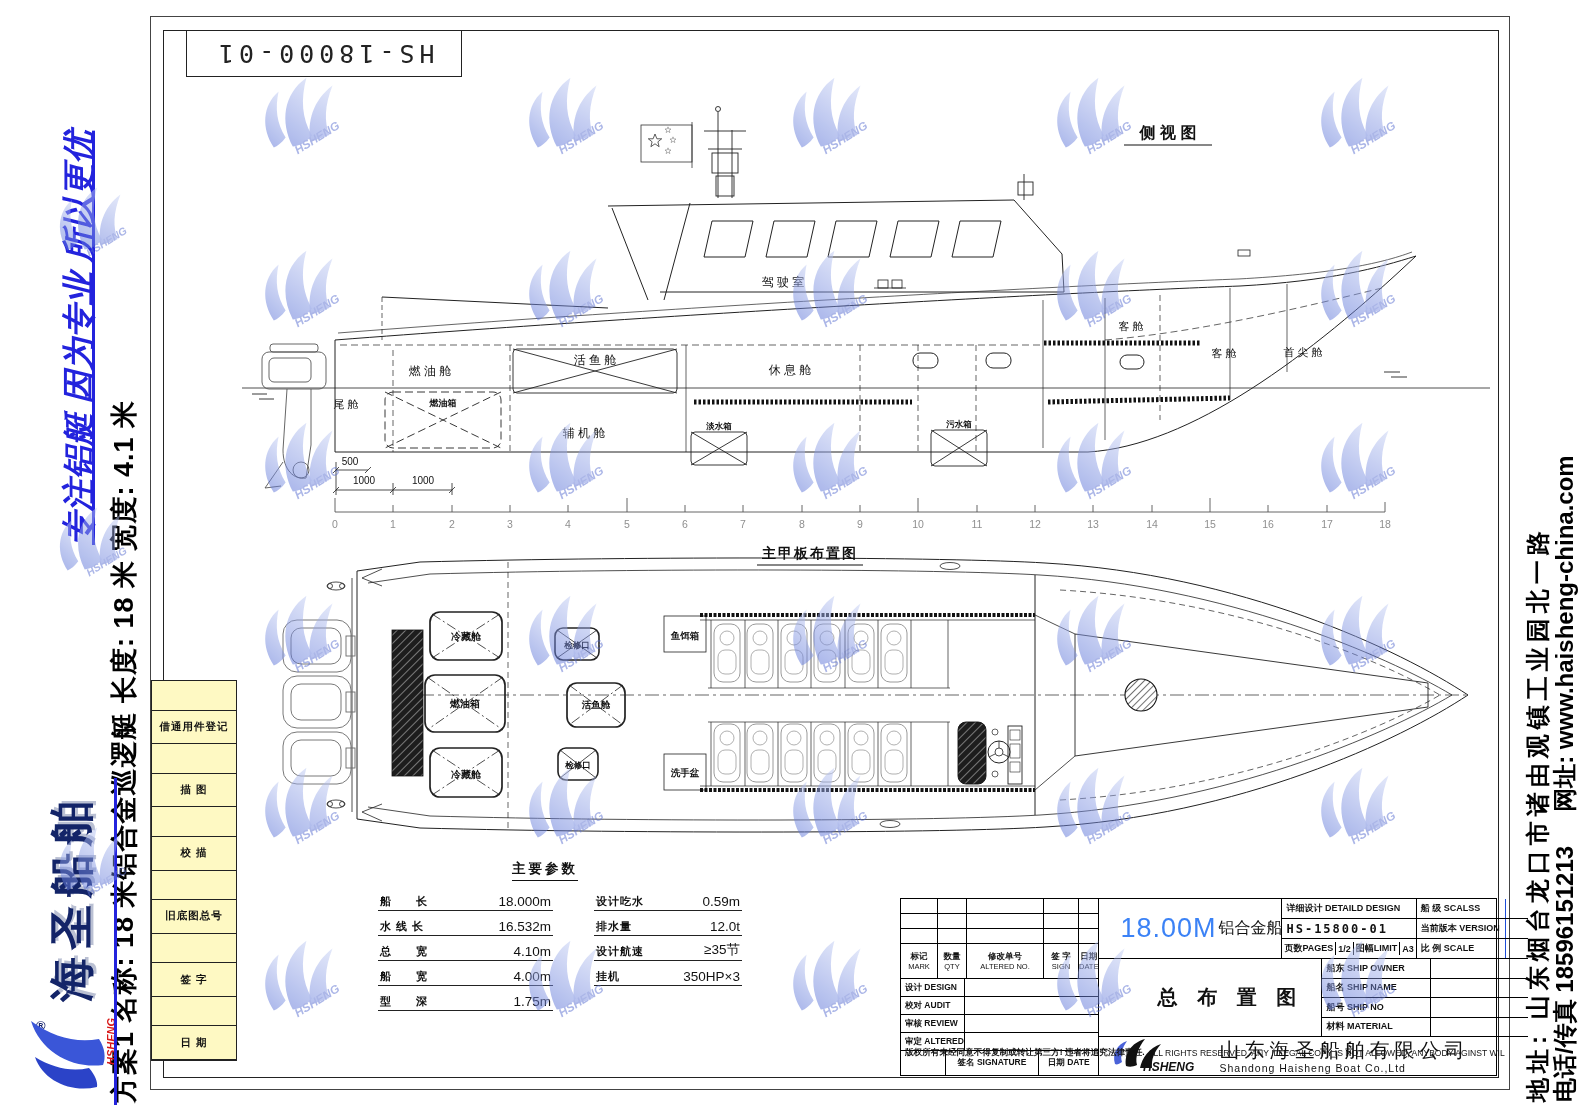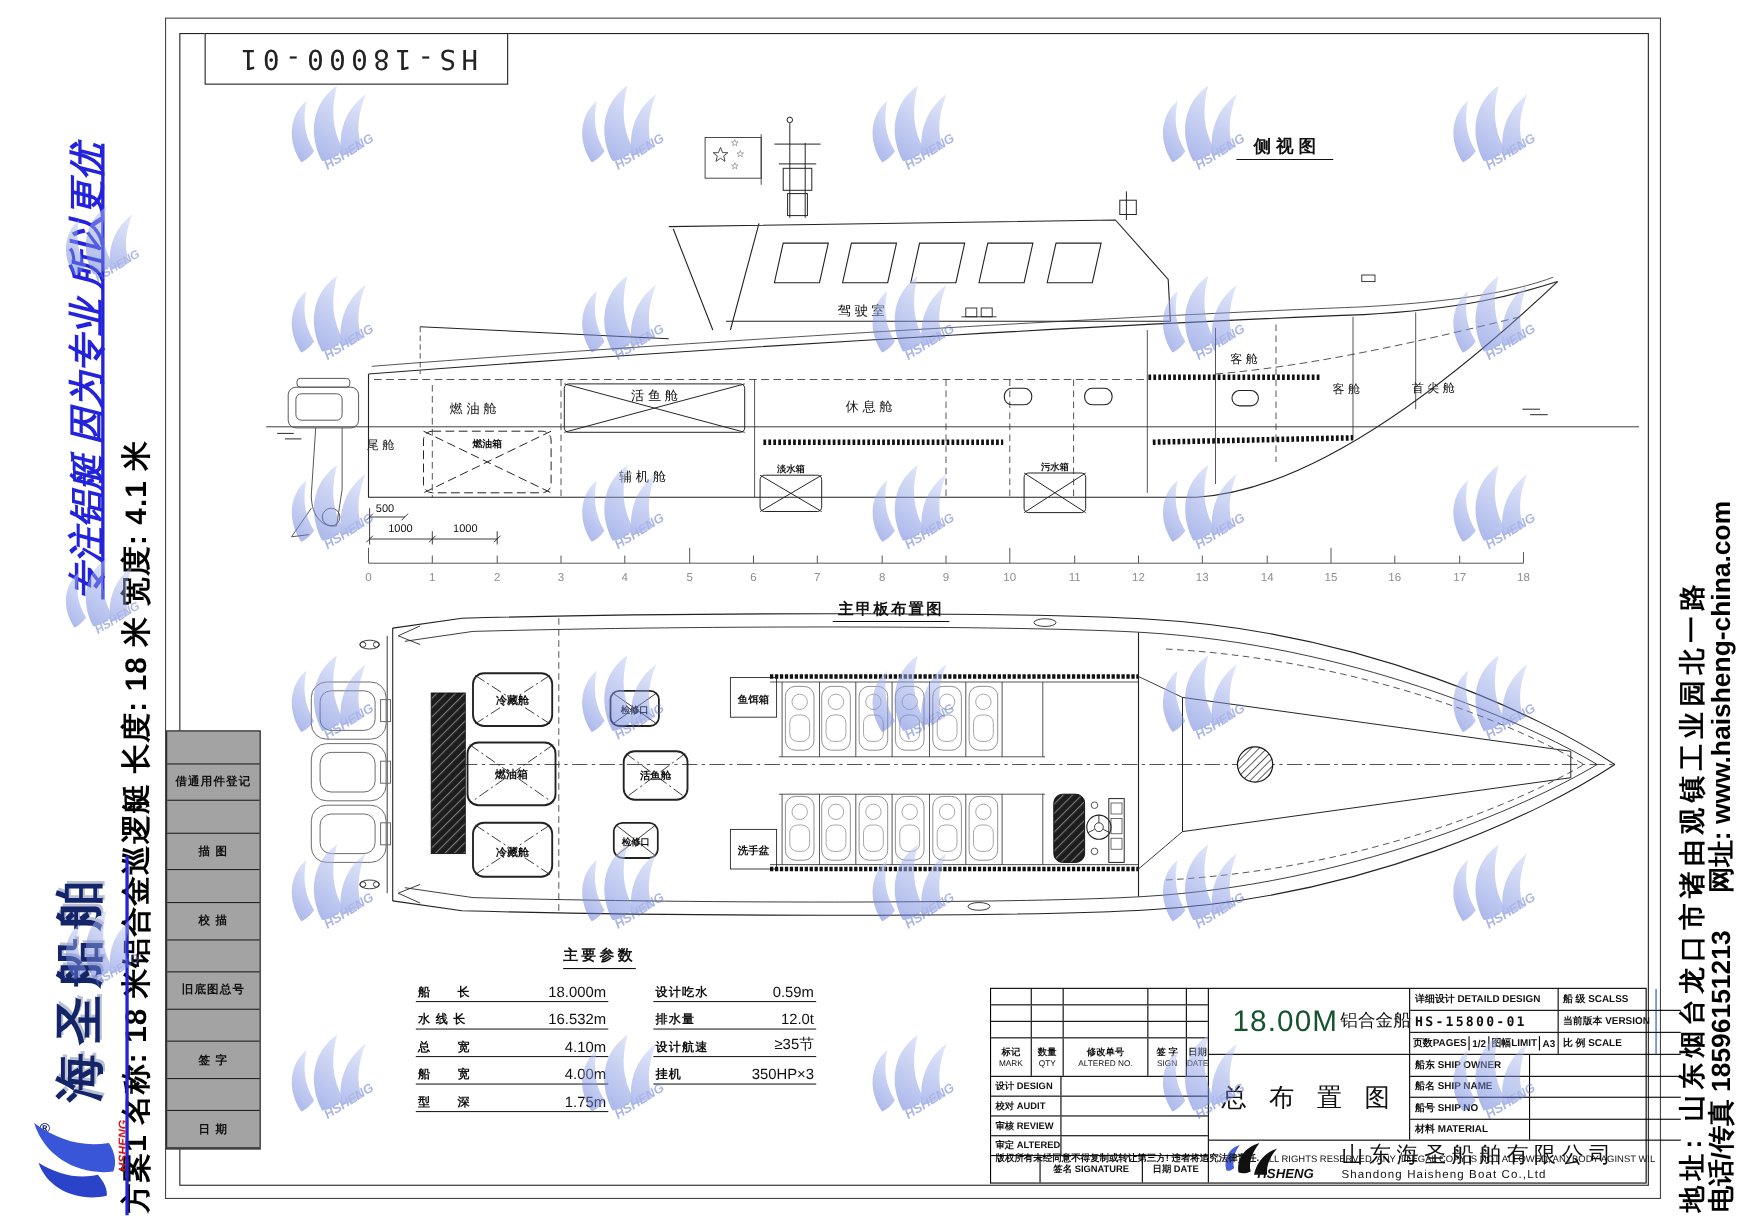--- a/index.html
+++ b/index.html
@@ -8,22 +8,22 @@
   .abs{position:absolute;}
   
   .frame-outer{left:150px;top:16px;width:1358px;height:1072px;border:1.4px solid #444;z-index:2;}
   .frame-inner{left:163px;top:30px;width:1334px;height:1046px;border:1.5px solid #222;z-index:2;}
   
   .sheetno-box{left:186px;top:30px;width:274px;height:45px;border:1.5px solid #222;z-index:4;
     display:flex;align-items:center;justify-content:center;background:#fff;}
   .sheetno-box span{transform:rotate(180deg);font-size:25px;letter-spacing:5px;color:#222;
     font-family:"DejaVu Sans Mono",monospace;font-weight:400;}
   
-  .margin-block{left:151px;top:664px;width:86px;height:381px;border:1.2px solid #222;z-index:4;
-    display:flex;flex-direction:column;background:#a3a3a3;box-sizing:border-box;}
+  .margin-block{left:151px;top:680px;width:86px;height:381px;border:1.2px solid #222;z-index:4;
+    display:flex;flex-direction:column;background:#fef9c3;box-sizing:border-box;}
   .mb-gap{height:29px;border-bottom:1px solid #222;}
   .mb-label{height:33px;border-bottom:1px solid #222;display:flex;align-items:center;justify-content:center;
     font-size:10.5px;font-weight:700;letter-spacing:1px;white-space:nowrap;}
   .mb-fill{flex:1;}
   
   .slogan{left:57px;top:545px;transform-origin:0 0;transform:rotate(-90deg);white-space:nowrap;
     font-size:33px;font-weight:bold;font-style:italic;color:#2323dd;text-decoration:underline;z-index:3;}
   .plan-info{left:106px;top:1103px;transform-origin:0 0;transform:rotate(-90deg);white-space:nowrap;
     font-size:27px;font-weight:bold;color:#000;letter-spacing:1px;z-index:3;}
   .logo-cn{left:42px;top:1002px;transform-origin:0 0;transform:rotate(-90deg);white-space:nowrap;
@@ -69,37 +69,37 @@
   .tb-rrow .val{flex:1;height:100%;}
   .tb-sig{display:flex;height:24px;align-items:center;}
   .tb-sig .s0{width:44px;border-right:1px solid #000;height:100%;}
   .tb-sig .s1{width:92px;border-right:1px solid #000;height:100%;display:flex;align-items:center;
     justify-content:center;font-size:8.5px;font-weight:600;}
   .tb-sig .s2{flex:1;height:100%;display:flex;align-items:center;justify-content:center;font-size:8.5px;font-weight:600;}
   .tb-right{flex:1;display:flex;flex-direction:column;}
   .tbr-top{display:flex;height:59px;border-bottom:1px solid #000;}
   .tb-product{width:182px;border-right:1px solid #000;display:flex;align-items:center;justify-content:center;
     gap:2px;white-space:nowrap;}
-  .tb-product .num{font-size:27px;font-weight:400;letter-spacing:1px;color:#14532d;margin-left:22px;}
+  .tb-product .num{font-size:27px;font-weight:400;letter-spacing:1px;color:#3b82f6;margin-left:22px;}
   .tb-product .cn{font-size:16px;font-weight:500;}
   .tbr-3{flex:1;display:flex;flex-direction:column;}
   .tbr-line{display:flex;flex:1;border-bottom:1px solid #000;align-items:stretch;text-align:center;}
   .tbr-line:last-child{border-bottom:none;}
   .tbr-line .main{flex:1;border-right:1px solid #000;display:flex;align-items:center;padding-left:4px;
     font-weight:600;white-space:nowrap;}
   .tbr-line .side{width:84px;border-right:1px solid #1d4ed8;display:flex;align-items:center;padding-left:4px;
     font-weight:600;white-space:nowrap;}
   .tbr-line .tiny{width:22px;}
   .dno{font-size:12px;letter-spacing:2px;font-family:"DejaVu Sans Mono",monospace;font-weight:400;}
   .pg{display:flex;align-items:center;flex:1;}
   .pg span{padding:0 2px;white-space:nowrap;font-weight:600;}
   .pg .sep{border-left:1px solid #000;align-self:stretch;padding:0;}
   .tbr-mid{display:flex;height:77px;border-bottom:1px solid #000;}
   .tb-drawtitle{width:182px;border-right:1px solid #000;display:flex;align-items:center;justify-content:center;
-    font-size:23px;letter-spacing:7px;font-weight:400;white-space:nowrap;}
+    font-size:20px;letter-spacing:7px;font-weight:700;white-space:nowrap;margin-left:40px;}
   .tbr-4{flex:1;display:flex;flex-direction:column;}
   .tbr-4 .r{flex:1;display:flex;border-bottom:1px solid #000;}
   .tbr-4 .r:last-child{border-bottom:none;}
   .tbr-4 .lab{width:104px;border-right:1px solid #000;display:flex;align-items:center;padding-left:4px;
     font-weight:600;white-space:nowrap;}
   .tbr-4 .val{flex:1;}
   .tbr-co{flex:1;display:flex;align-items:center;}
   .co-logo{width:120px;display:flex;align-items:center;justify-content:center;}
   .co-text{display:flex;flex-direction:column;justify-content:center;line-height:1.2;}
   .co-cn{font-size:20px;letter-spacing:5px;font-weight:500;}

